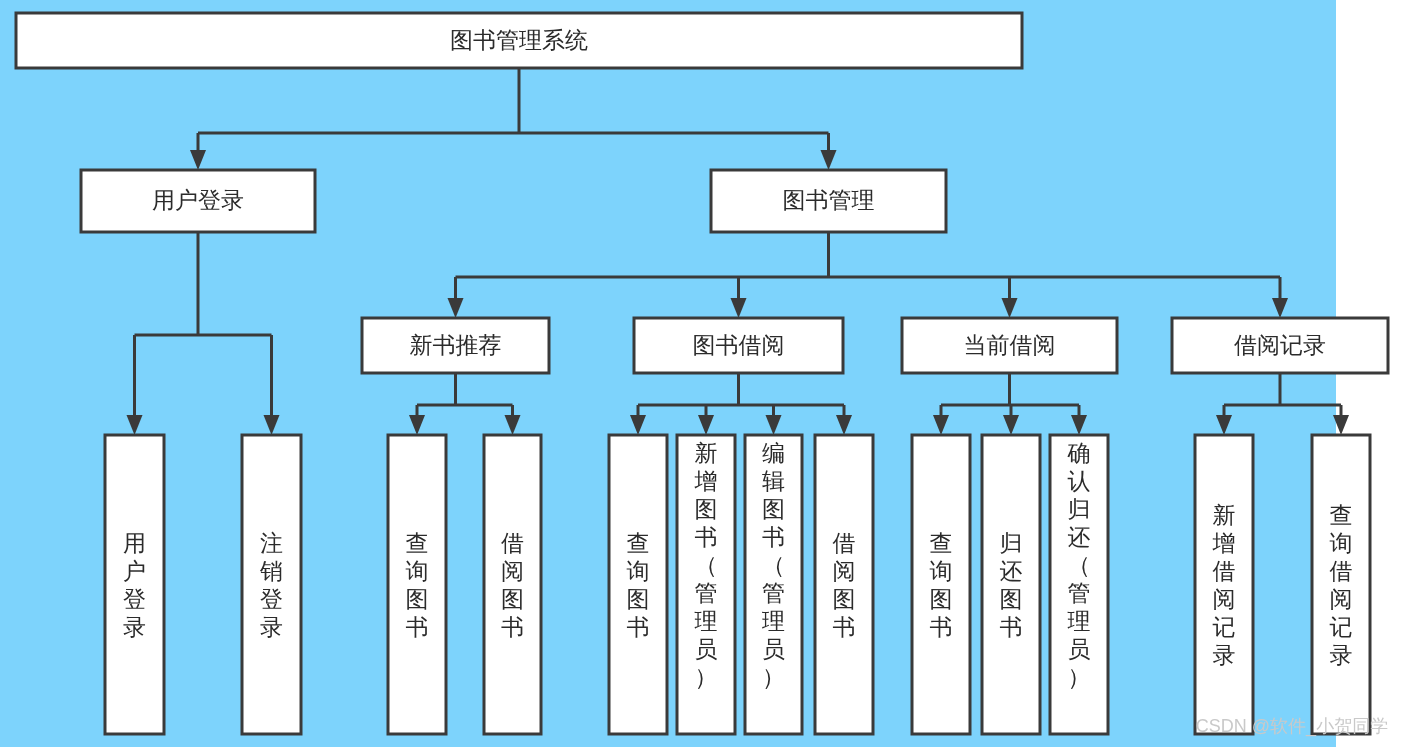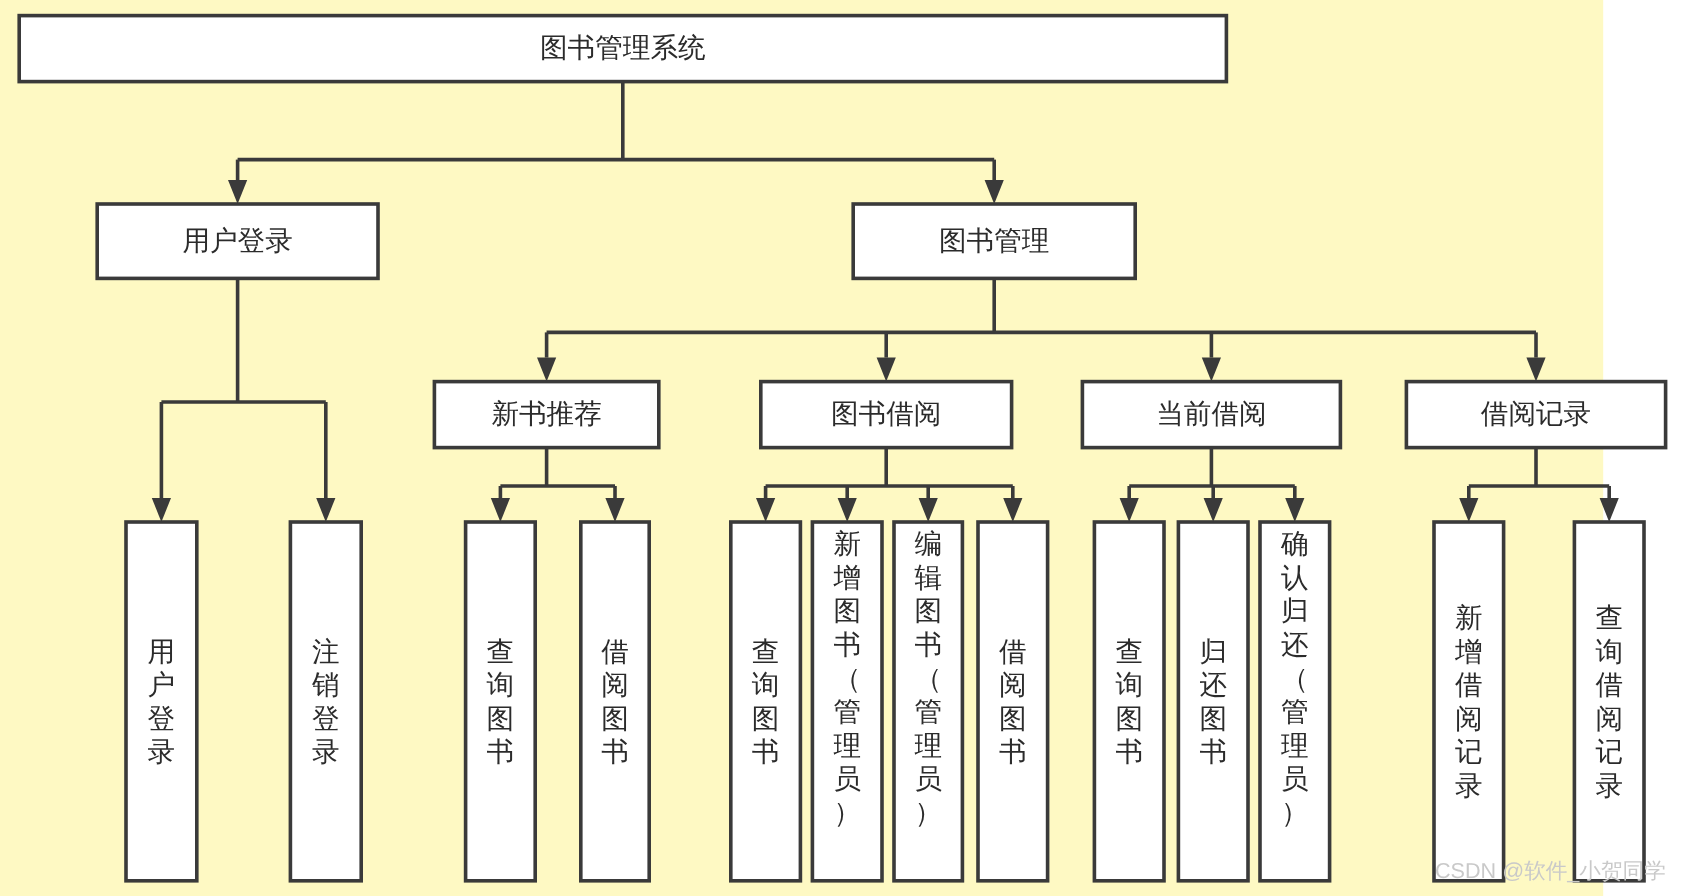--- a/index.html
+++ b/index.html
@@ -1,17 +1,17 @@
 <!DOCTYPE html>
 <html><head>
 <meta charset="utf-8">
 <style>
   html,body{margin:0;padding:0;background:#ffffff;}
   body{width:1405px;height:747px;overflow:hidden;font-family:"Liberation Sans","DejaVu Sans",sans-serif;}
-  #stage{position:relative;width:1336px;height:747px;background:#fef9c3;text-align:right;}
+  #stage{position:relative;width:1336px;height:747px;background:#7dd3fc;text-align:right;}
   svg{position:absolute;left:0;top:0;width:1405px;height:747px;}
   .node-box{fill:#ffffff;stroke:#3a3a3a;stroke-width:3;}
   .link{stroke:#3a3a3a;stroke-width:3;fill:none;}
   .arrow-head{fill:#3a3a3a;}
   .node-label-h{font-size:23px;fill:#2b2b2b;text-anchor:middle;dominant-baseline:middle;}
   .watermark{font-size:18px;fill:#c9c9c9;}
   .vchar{font-size:23px;fill:#2b2b2b;text-anchor:middle;}
 </style>
 </head>
 <body>

